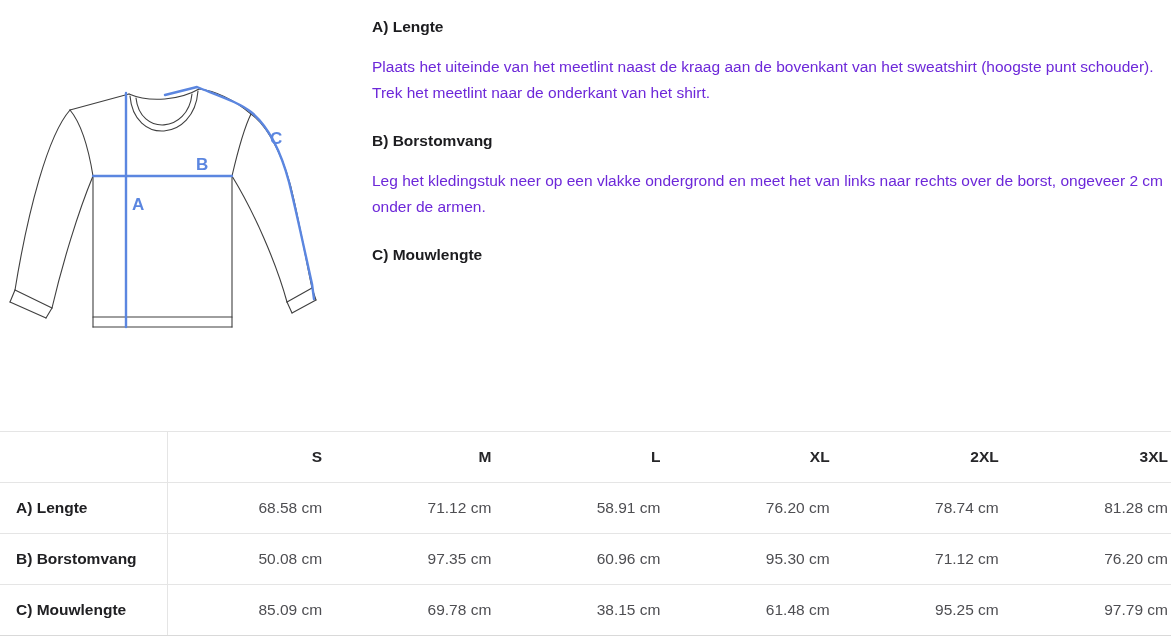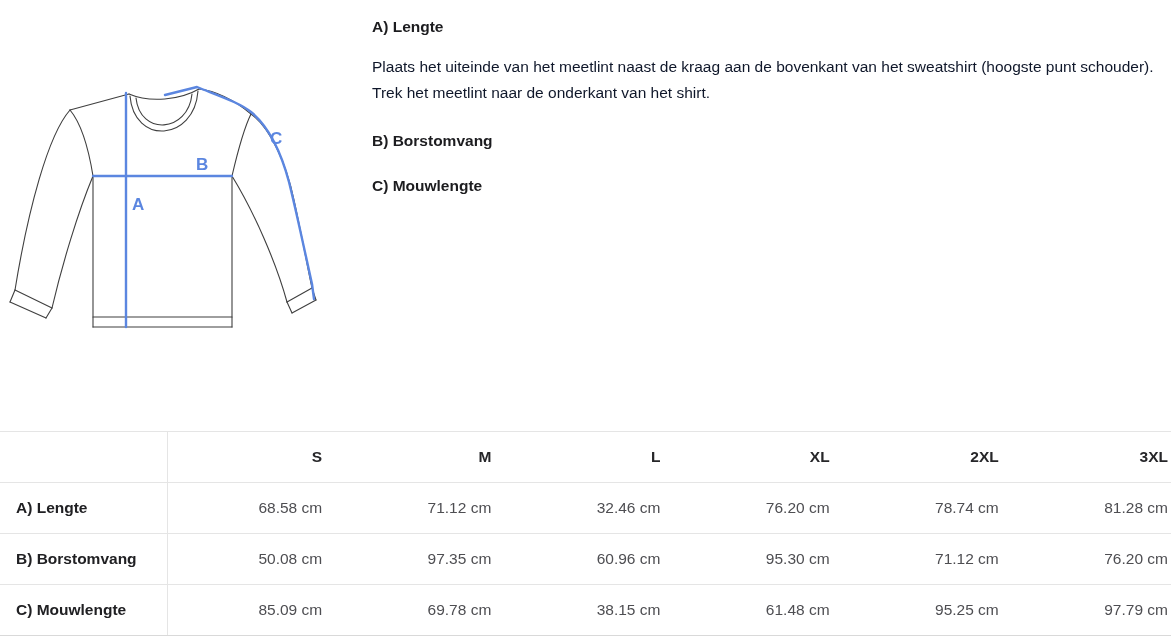--- a/index.html
+++ b/index.html
@@ -16,21 +16,21 @@
 
   
   .content { position:absolute; left:372px; top:0; width:792px; }
   .content h3 {
     margin:24px 0 0 0;
     font-size:15.5px; font-weight:700; color:#1c1c1f; line-height:21px;
   }
   .content h3.first { margin-top:16px; }
   .content p {
     margin:17px 0 0 0;
-    font-size:15.5px; color:#0f172a; line-height:26px;
+    font-size:15.5px; color:#6d28d9; line-height:26px;
   }
 
   
   .table-wrap { position:absolute; left:0; top:431px; width:1171px; overflow:hidden; }
   table.size-table {
     width:1182px; border-collapse:collapse; table-layout:fixed;
     font-size:15.5px;
   }
   table.size-table col.label-col { width:167px; }
   table.size-table th, table.size-table td {
@@ -96,20 +96,21 @@
       <text x="270" y="94">C</text>
     </g>
   </svg>
 </div>
 
 <div class="content">
   <h3 class="first">A) Lengte</h3>
   <p>Plaats het uiteinde van het meetlint naast de kraag aan de bovenkant van het sweatshirt (hoogste punt schouder). Trek het meetlint naar de onderkant van het shirt.</p>
 
   <h3>B) Borstomvang</h3>
+  <p>Leg het kledingstuk neer op een vlakke ondergrond en meet het van links naar rechts over de borst, ongeveer 2 cm onder de armen.</p>
 
   <h3>C) Mouwlengte</h3>
 
 </div>
 
 <div class="table-wrap">
   <table class="size-table">
     <colgroup>
       <col class="label-col">
       <col>
@@ -128,21 +129,21 @@
         <th class="size-col">XL</th>
         <th class="size-col">2XL</th>
         <th class="size-col">3XL</th>
       </tr>
     </thead>
     <tbody>
       <tr>
         <th class="row-label">A) Lengte</th>
         <td class="value">68.58 cm</td>
         <td class="value">71.12 cm</td>
-        <td class="value">32.46 cm</td>
+        <td class="value">58.91 cm</td>
         <td class="value">76.20 cm</td>
         <td class="value">78.74 cm</td>
         <td class="value">81.28 cm</td>
       </tr>
       <tr>
         <th class="row-label">B) Borstomvang</th>
         <td class="value">50.08 cm</td>
         <td class="value">97.35 cm</td>
         <td class="value">60.96 cm</td>
         <td class="value">95.30 cm</td>

